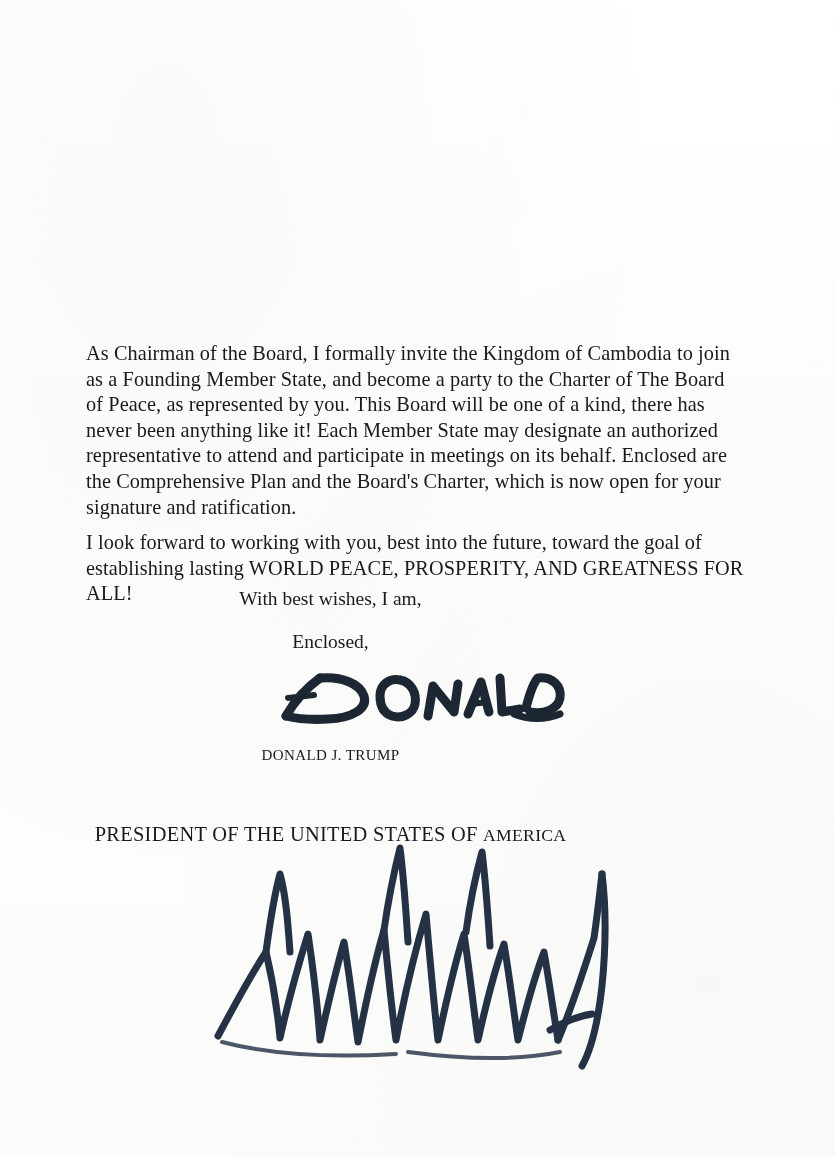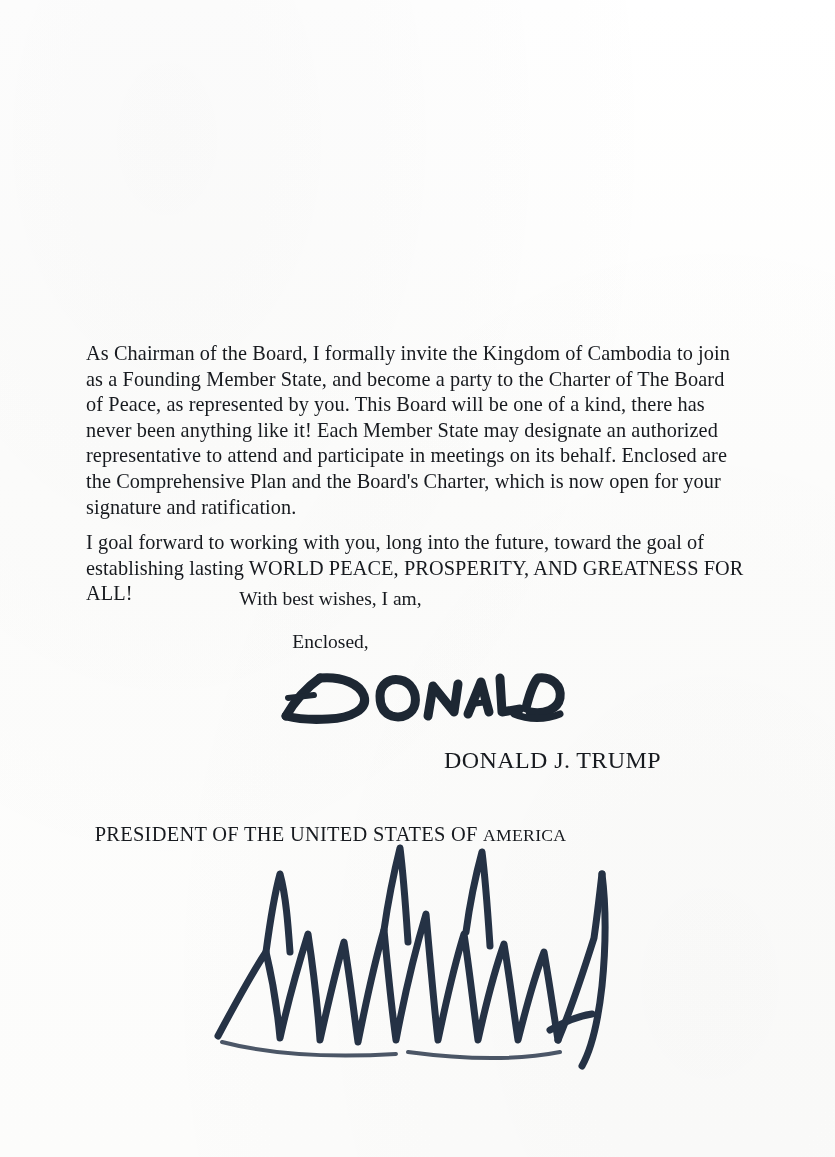--- a/index.html
+++ b/index.html
@@ -57,23 +57,22 @@
     left: 0;
     top: 662px;
     width: 835px;
     text-align: center;
     pointer-events: none;
   }
   #signature-donald svg { display: block; margin: 0 auto; }
 
   #signer-name {
     top: 747px;
-    font-size: 24px;
+    font-size: 15px;
     letter-spacing: 0.4px;
-    text-align: right;
   }
   #signer-title {
     top: 787px;
     font-size: 20.4px;
     letter-spacing: 0.3px;
     margin-top: 36px;
   }
   #signer-title .small-caps {
     font-size: 17.6px;
   }
@@ -88,21 +87,21 @@
   }
   #signature-full svg { display: block; margin: 0 auto; }
 </style>
 </head>
 <body>
 
 <div id="page">
 
   <p class="body-block" id="para-1">As Chairman of the Board, I formally invite the Kingdom of Cambodia to join as a Founding Member State, and become a party to the Charter of The Board of Peace, as represented by you. This Board will be one of a kind, there has never been anything like it! Each Member State may designate an authorized representative to attend and participate in meetings on its behalf. Enclosed are the Comprehensive Plan and the Board's Charter, which is now open for your signature and ratification.</p>
 
-  <p class="body-block" id="para-2">I goal forward to working with you, long into the future, toward the goal of establishing lasting WORLD PEACE, PROSPERITY, AND GREATNESS FOR ALL!</p>
+  <p class="body-block" id="para-2">I look forward to working with you, best into the future, toward the goal of establishing lasting WORLD PEACE, PROSPERITY, AND GREATNESS FOR ALL!</p>
 
   <div class="centered" id="closing-line">With best wishes, I am,</div>
 
   <div class="centered" id="sincerely-line">Enclosed,</div>
 
   <div id="signature-donald">
     <svg width="300" height="70" viewBox="0 0 300 70" aria-hidden="true">
       <g fill="none" stroke="#1d2733" stroke-linecap="round" stroke-linejoin="round">
 
         <path d="M18 54 C26 40 38 26 52 16" stroke-width="9"></path>

